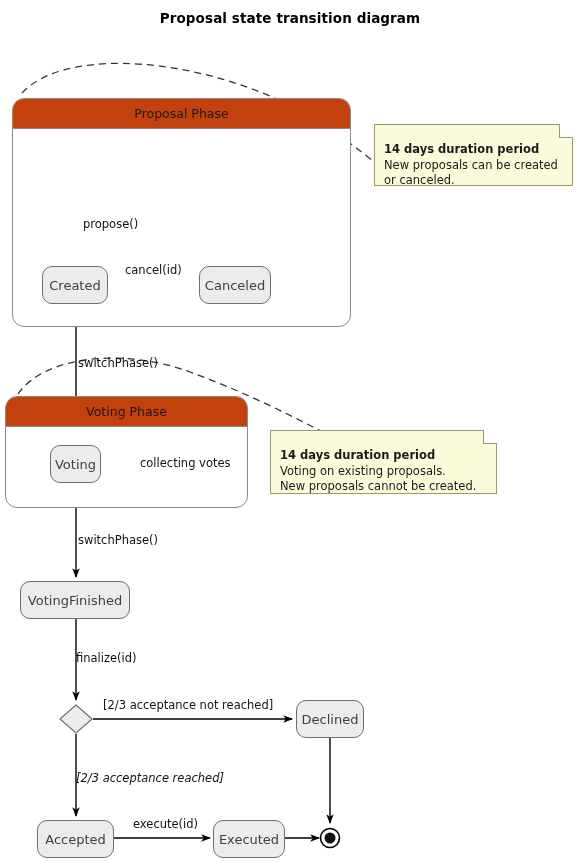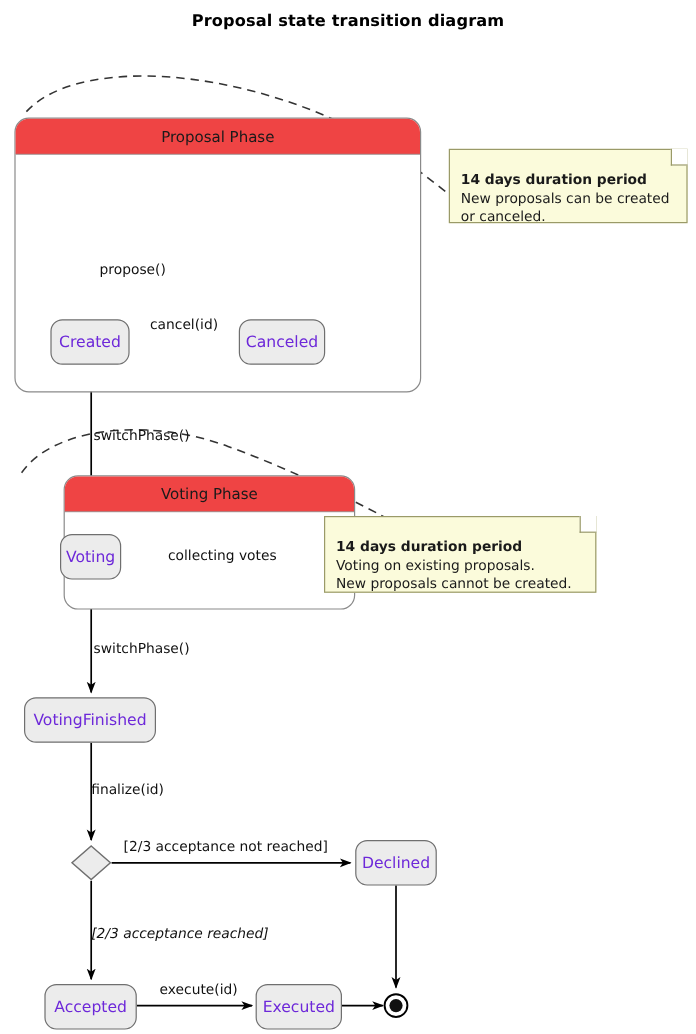--- a/index.html
+++ b/index.html
@@ -20,32 +20,32 @@
   }
 
   
   .phase{
     position:absolute;box-sizing:border-box;
     border:1px solid #8a8a8a;border-radius:12px;
     background:#ffffff;
   }
   .phase-hd{
     box-sizing:border-box;height:30px;
-    background:#ef4444;border-bottom:1px solid #8a8a8a;
+    background:#c2410c;border-bottom:1px solid #8a8a8a;
     border-radius:11px 11px 0 0;
     display:flex;align-items:center;justify-content:center;
     font-size:12.5px;color:#1a1a1a;
   }
 
   
   .state{
     position:absolute;box-sizing:border-box;
     background:#ececec;border:1px solid #6f6f6f;border-radius:10px;
     display:flex;align-items:center;justify-content:center;
-    font-size:13px;color:#6d28d9;white-space:nowrap;
+    font-size:13px;color:#404040;white-space:nowrap;
   }
 
   
   .note{
     position:absolute;box-sizing:border-box;
     background:#fbfbdb;border:1px solid #9a9a68;
     padding:7px 9px 6px 9px;
     font-size:11.5px;line-height:15.5px;color:#1a1a1a;
   }
   .note .fold{
@@ -133,21 +133,21 @@
   <div class="elabel" style="left:83px;top:217px;">propose()</div>
   <div class="elabel" style="left:125px;top:263px;">cancel(id)</div>
 
   <div class="note" style="left:374px;top:124px;width:199px;height:62px;">
     <span class="fold"></span>
     <b class="ln">14 days duration period</b>
     <span class="ln">New proposals can be created</span>
     <span class="ln">or canceled.</span>
   </div>
 
-  <div class="phase" style="left:5px;top:396px;width:243px;height:112px;margin-left:48px;">
+  <div class="phase" style="left:5px;top:396px;width:243px;height:112px;">
     <div class="phase-hd">Voting Phase</div>
   </div>
 
   <div class="state" style="left:50px;top:445px;width:51px;height:38px;">
     <span>Voting</span>
   </div>
 
   <div class="elabel" style="left:78px;top:356px;">switchPhase()</div>
   <div class="elabel" style="left:140px;top:456px;">collecting votes</div>
 

